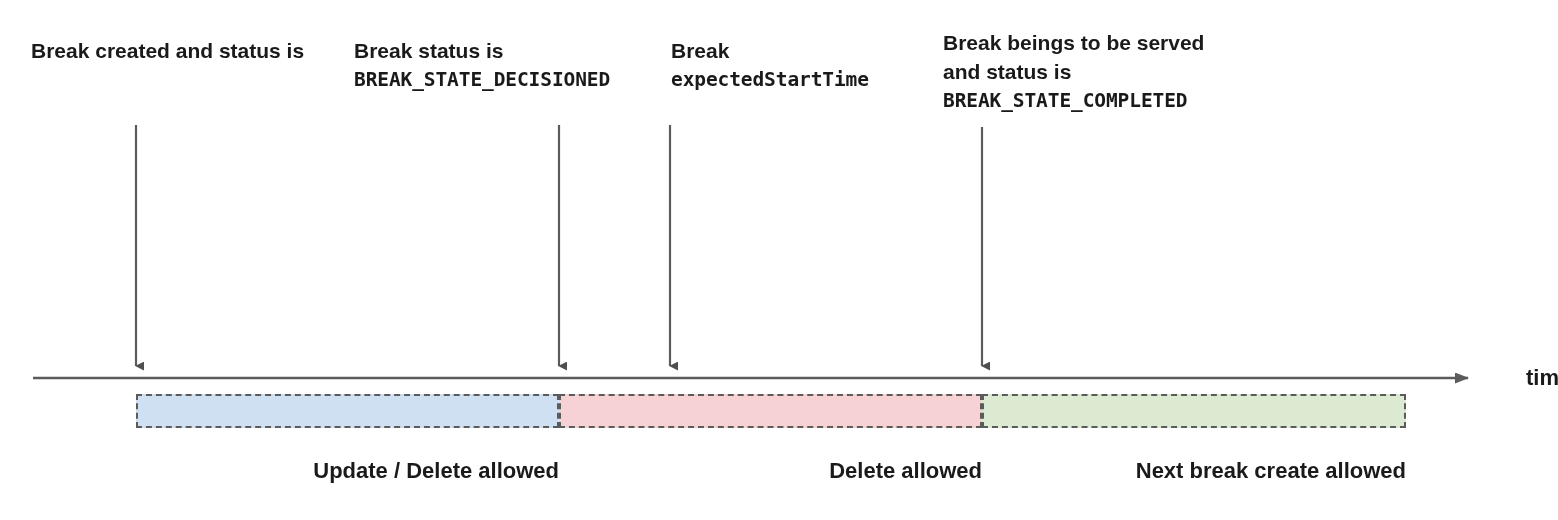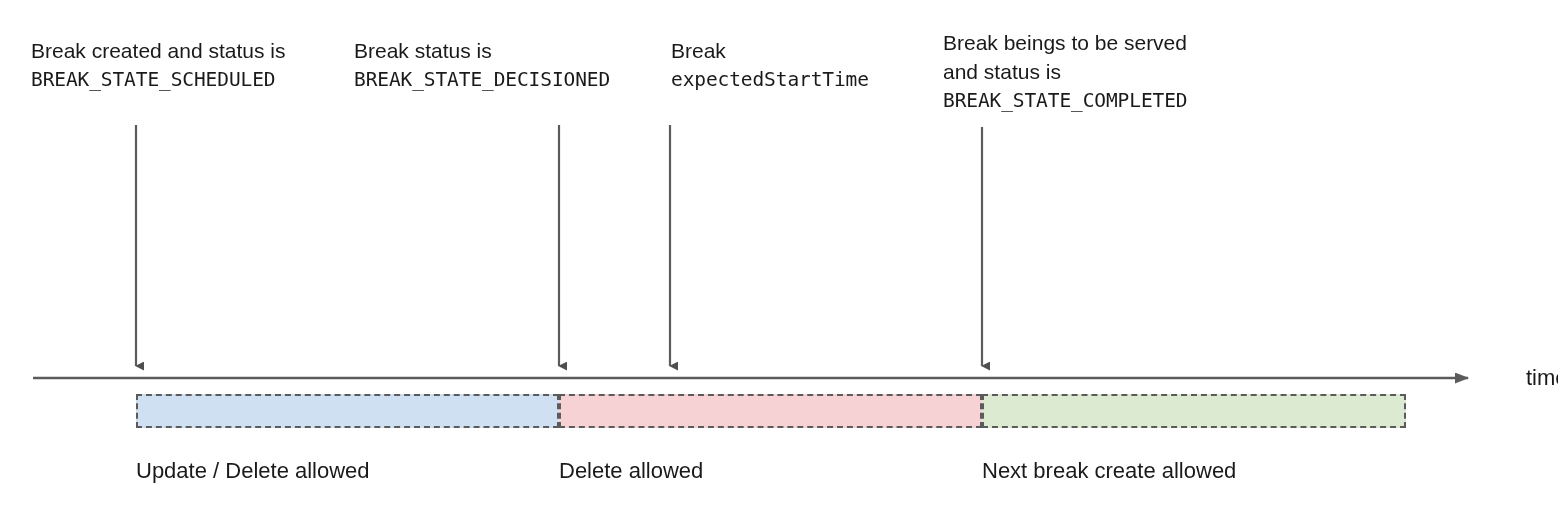--- a/index.html
+++ b/index.html
@@ -16,20 +16,21 @@
     font-family: "Liberation Sans", sans-serif;
     color: #000000;
     -webkit-font-smoothing: antialiased;
   }
 
   #canvas {
     position: absolute;
     left: 0; top: 0;
     width: 1558px;
     height: 428px;
+    font-weight: bold;
   }
 
   
   .annotation {
     position: absolute;
     line-height: 29px;
     white-space: nowrap;
   }
   .ann-line {
     display: block;
@@ -89,34 +90,33 @@
     top: 0;
     height: 34px;
     box-sizing: border-box;
     border: 2.5px dashed #5b5b5b;
   }
 
   
   .phase-caption {
     position: absolute;
     top: 458px;
-    text-align: left;
+    text-align: right;
     font-size: 22px;
     color: #1a1a1a;
     white-space: nowrap;
   }
 </style>
 </head>
 <body>
 
 <div id="canvas">
 
   <div class="annotation" id="ann-0">
     <span class="ann-line">Break created and status is</span>
-    <span class="ann-line mono">BREAK_STATE_SCHEDULED</span>
   </div>
 
   <div class="annotation" id="ann-2">
     <span class="ann-line">Break</span>
     <span class="ann-line mono">expectedStartTime</span>
   </div>
 
   <div class="annotation" id="ann-1">
     <span class="ann-line">Break status is</span>
     <span class="ann-line mono">BREAK_STATE_DECISIONED</span>

